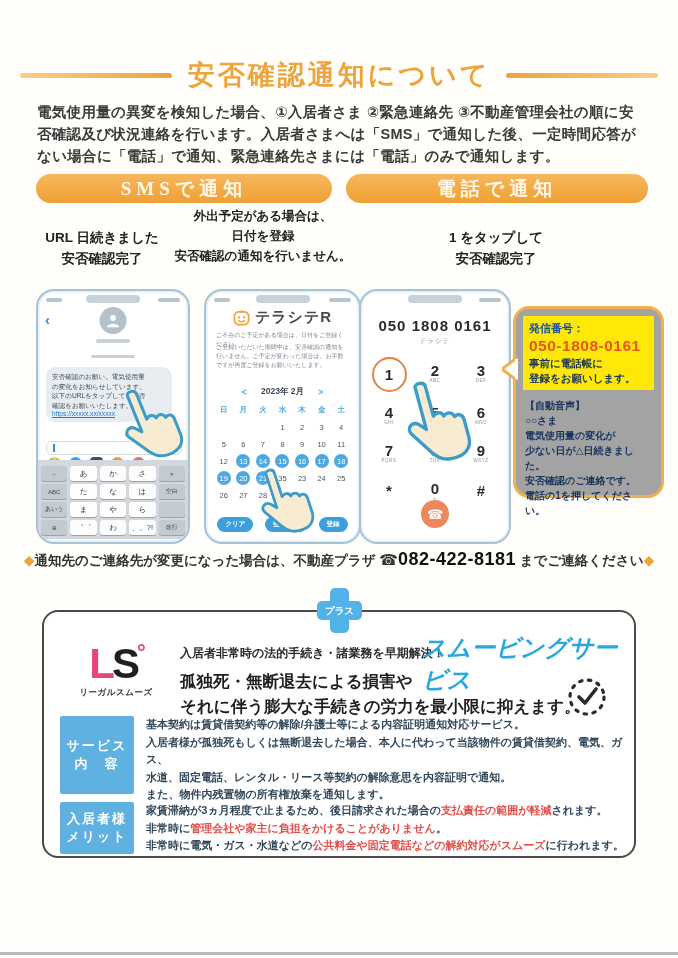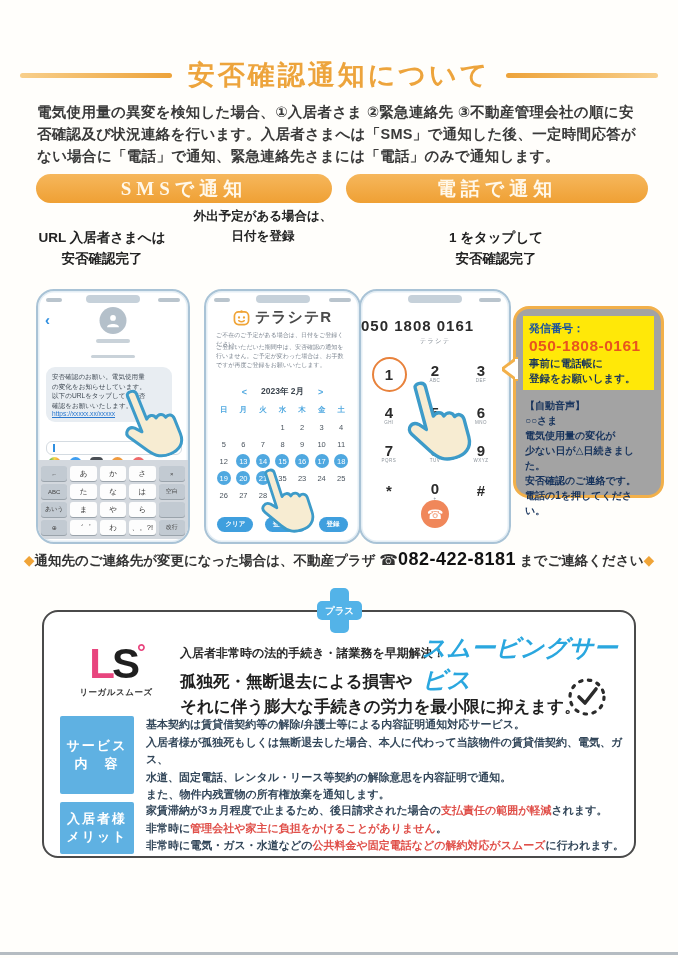--- a/index.html
+++ b/index.html
@@ -69,21 +69,21 @@
   .cal-arrow{color:#4fa8e0;font-size:9px;font-weight:bold;}
   .cal-grid{position:absolute;top:112px;left:8px;width:137px;display:grid;grid-template-columns:repeat(7,1fr);row-gap:3px;}
   .cal-cell{height:14px;display:flex;align-items:center;justify-content:center;font-size:7.5px;color:#4a545e;}
   .cal-head{color:#4fa8e0;font-weight:bold;}
   .cal-cell.sel{background:#4fa8e0;color:#fff;border-radius:50%;width:14px;justify-self:center;}
   .ter-btns{position:absolute;bottom:10px;left:0;width:100%;display:flex;justify-content:space-evenly;}
   .ter-btn{background:#3f9fde;color:#fff;font-size:6.5px;font-weight:bold;border-radius:8px;padding:3px 8px;}
 
   
   .phone-dial{left:359px;width:148px;}
-  .dial-number{position:absolute;top:26px;left:0;width:100%;font-size:15px;font-weight:bold;color:#2b2b2b;letter-spacing:1px;}
+  .dial-number{position:absolute;top:26px;left:0;width:100%;text-align:center;font-size:15px;font-weight:bold;color:#2b2b2b;letter-spacing:1px;}
   .dial-sub{position:absolute;top:46px;left:0;width:100%;text-align:center;font-size:6.5px;color:#8a929a;letter-spacing:1px;}
   .dialpad{position:absolute;top:66px;left:50%;transform:translateX(-50%);display:grid;grid-template-columns:repeat(3,38px);row-gap:7px;column-gap:8px;}
   .dial-key{height:31px;display:flex;flex-direction:column;align-items:center;justify-content:center;color:#2b2b2b;}
   .dial-d{font-size:15px;font-weight:bold;line-height:1;}
   .dial-s{font-size:4.5px;color:#8a929a;letter-spacing:.5px;}
   .dial-key.ring{border:2px solid #e8823c;border-radius:50%;height:31px;width:31px;justify-self:center;}
   .callbtn{position:absolute;bottom:14px;left:50%;transform:translateX(-50%);width:28px;height:28px;border-radius:50%;
            background:#f0875a;color:#fff;display:flex;align-items:center;justify-content:center;font-size:13px;}
 
   
@@ -146,26 +146,27 @@
     <div class="page-title">安否確認通知について</div>
     <div class="title-line r"></div>
   </div>
 
   <div class="intro">電気使用量の異変を検知した場合、①入居者さま ②緊急連絡先 ③不動産管理会社の順に安否確認及び状況連絡を行います。入居者さまへは「SMS」で通知した後、一定時間応答がない場合に「電話」で通知、緊急連絡先さまには「電話」のみで通知します。</div>
 
   <div class="pill pill-sms">SMSで通知</div>
   <div class="pill pill-tel">電話で通知</div>
 
   <div class="note note-url">
-    <div>URL 入居者さまへは</div>
+    <div>URL 日続きました</div>
     <div>安否確認完了</div>
   </div>
   <div class="note note-cal">
     <div>外出予定がある場合は、</div>
     <div>日付を登録</div>
+    <div>安否確認の通知を行いません。</div>
   </div>
   <div class="note note-dial">
     <div>1 をタップして</div>
     <div>安否確認完了</div>
   </div>
 
   <div class="phone phone-sms">
     <div class="notch"></div>
     <div class="statL"></div>
     <div class="statR"></div>

